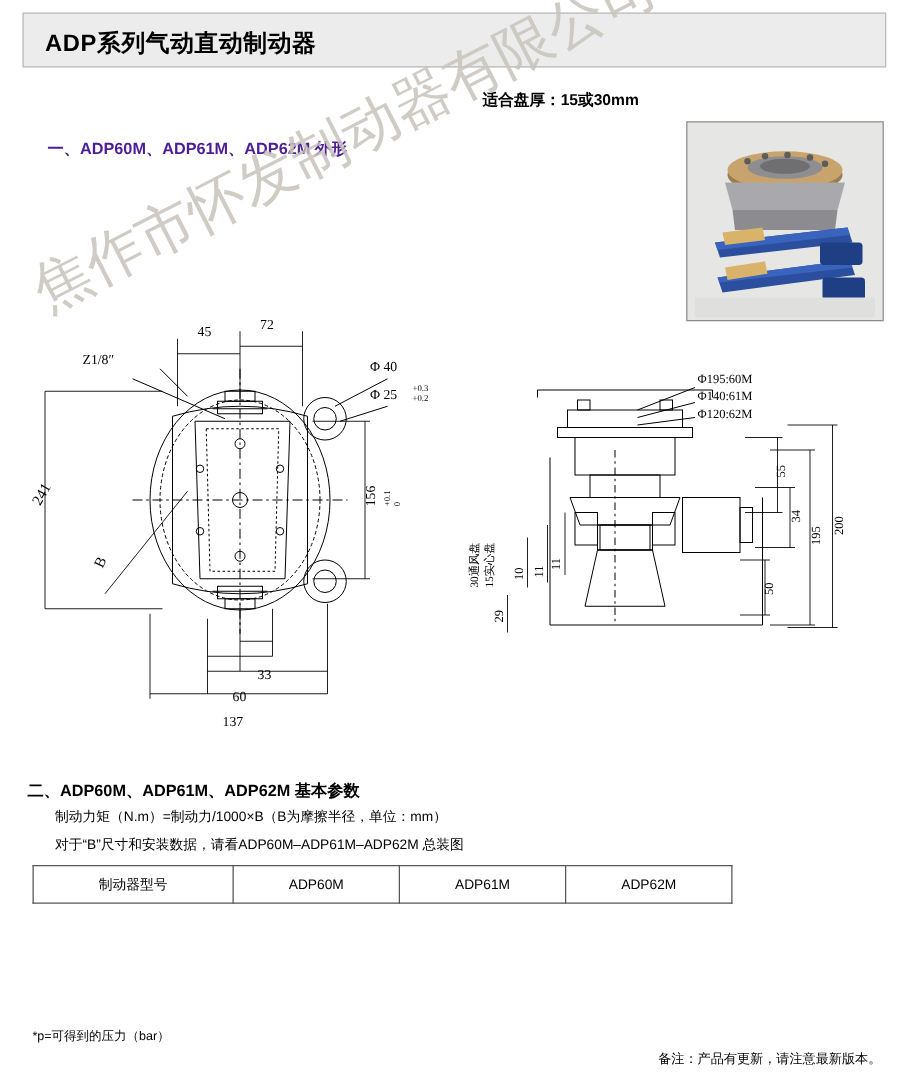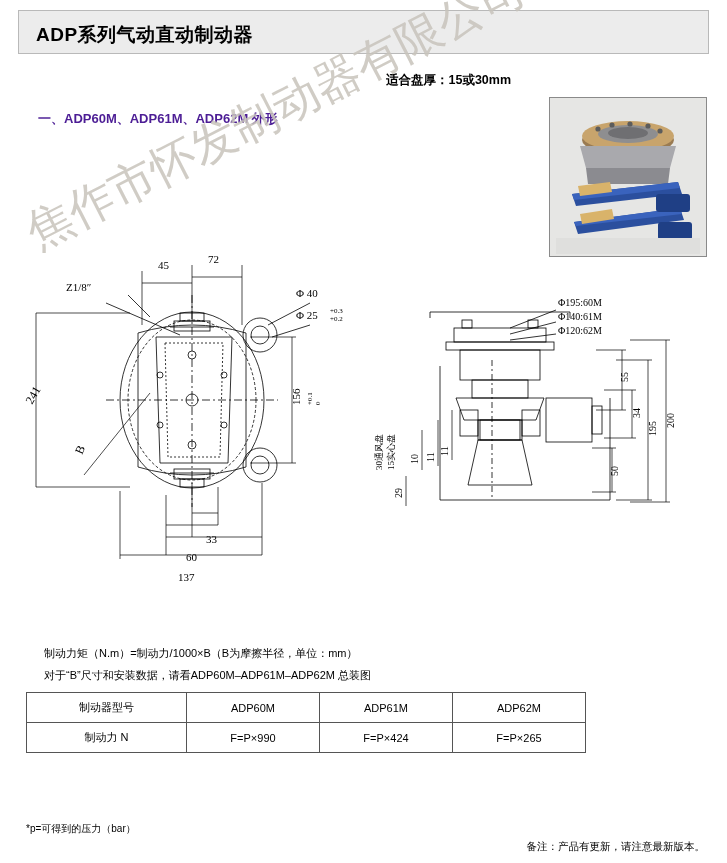--- a/index.html
+++ b/index.html
@@ -339,38 +339,33 @@
         <text x="42" y="228" font-size="10" transform="rotate(-90 42 228)">29</text>
         <text x="58" y="194" font-size="10" transform="rotate(-90 58 194)">10</text>
         <text x="74" y="192" font-size="10" transform="rotate(-90 74 192)">11</text>
         <text x="88" y="186" font-size="10" transform="rotate(-90 88 186)">11</text>
         <text x="22" y="200" font-size="9" transform="rotate(-90 22 200)">30通风盘</text>
         <text x="34" y="200" font-size="9" transform="rotate(-90 34 200)">15实心盘</text>
       </g>
     </svg>
   </div>
 
+  <div class="sec2-title">二、ADP60M、ADP61M、ADP62M 基本参数</div>
   <div class="sec2-line1">制动力矩（N.m）=制动力/1000×B（B为摩擦半径，单位：mm）</div>
   <div class="sec2-line2">对于“B”尺寸和安装数据，请看ADP60M–ADP61M–ADP62M 总装图</div>
 
   <table class="tbl">
     <thead>
       <tr>
         <th>制动器型号</th>
         <th>ADP60M</th>
         <th>ADP61M</th>
         <th>ADP62M</th>
       </tr>
     </thead>
     <tbody>
-      <tr>
-        <td>制动力   N</td>
-        <td>F=P×990</td>
-        <td>F=P×424</td>
-        <td>F=P×265</td>
-      </tr>
     </tbody>
   </table>
 
   <div class="footnote">*p=可得到的压力（bar）</div>
   <div class="remark">备注：产品有更新，请注意最新版本。</div>
 
 </div>
 
 </body></html>

